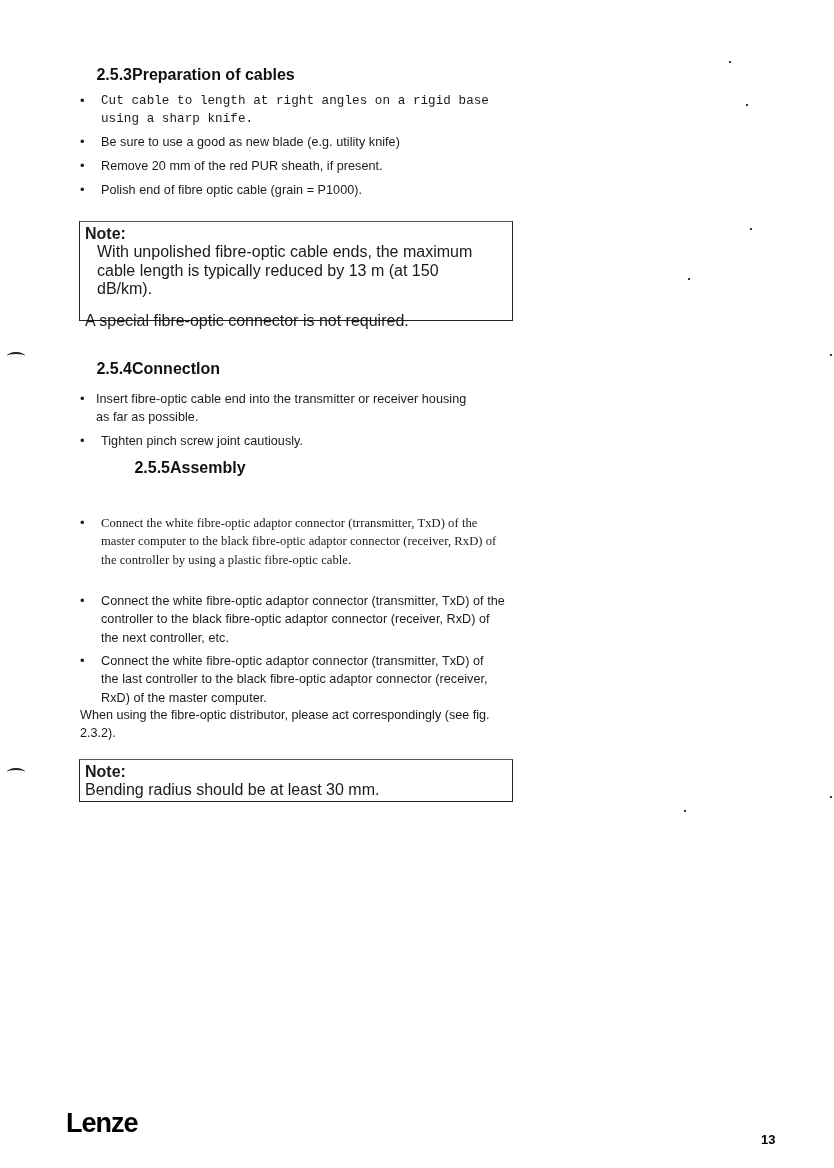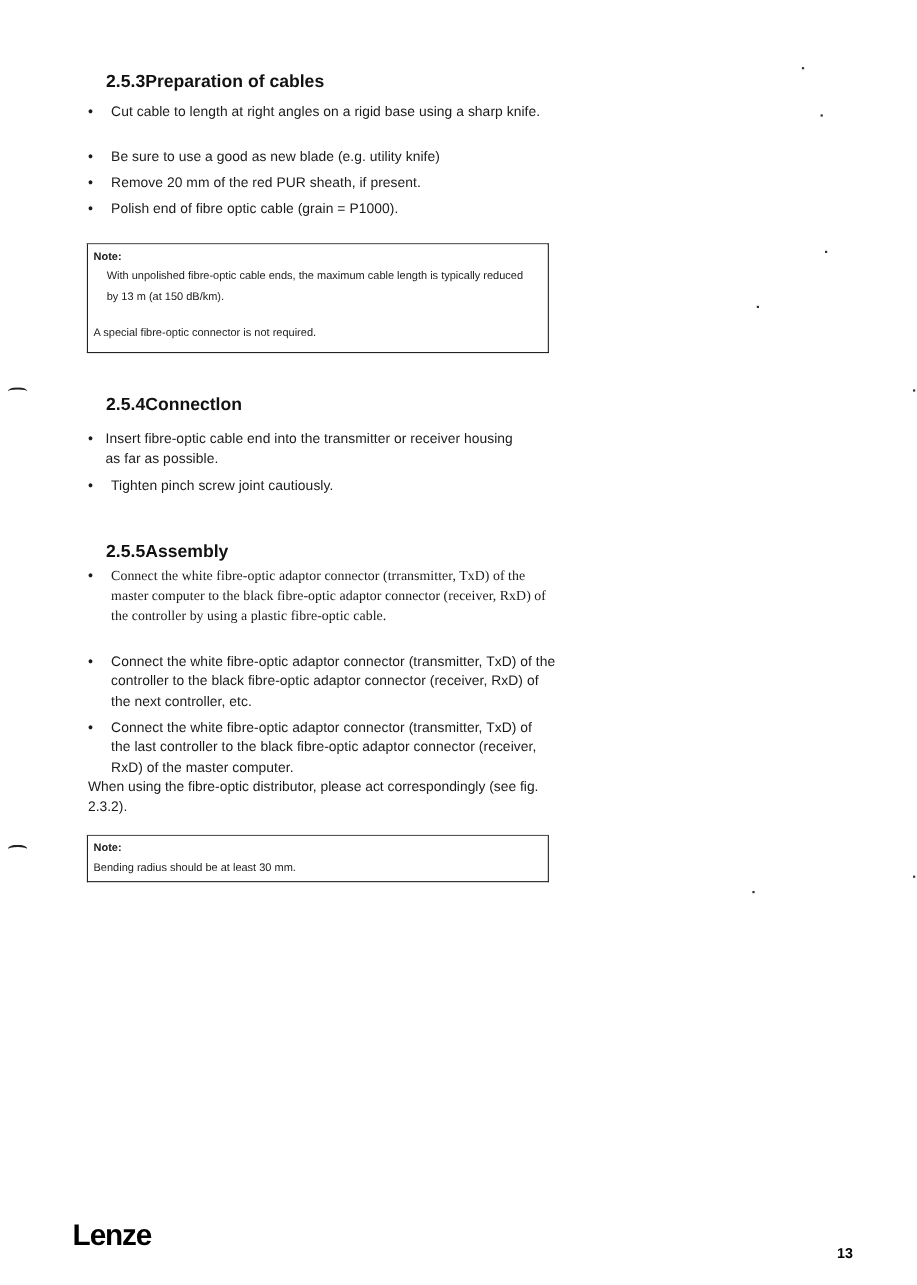--- a/index.html
+++ b/index.html
@@ -12,21 +12,21 @@
       font-family: "Liberation Sans", sans-serif; font-weight: bold; font-size: 16px; color: #111;
     }
     .h .num { display: inline-block; width: 52px; text-align: right; }
     .item { position: absolute; left: 80px; width: 430px; font-size: 12.6px; line-height: 18.3px; color: #1a1a1a; }
     .item .dot { position: absolute; left: 0; top: 0; width: 21px; font-size: 13px; }
     .item .txt { display: block; margin-left: 21px; letter-spacing: 0.05px; }
     .para { position: absolute; left: 80px; width: 430px; font-size: 12.6px; line-height: 18.3px; color: #1a1a1a; }
     .note {
       position: absolute; left: 79px; width: 407px;
       border: 1.3px solid #222; border-top-color: #555;
-      padding: 3px 6px 0 5px; font-size: 10px; line-height: 18.3px; color: #1a1a1a;
+      padding: 3px 20px 0 5px; font-size: 16px; line-height: 18.3px; color: #1a1a1a;
       box-sizing: content-box;
     }
     .note .nt { font-weight: bold; display: block; }
     .note p { margin: 0; }
     .logo {
       position: absolute; left: 66px; top: 1108px; font-family: "Liberation Sans", sans-serif;
       font-weight: bold; font-size: 27px; letter-spacing: -1px; color: #000;
     }
     .pageno { position: absolute; left: 761px; top: 1132px; font-weight: bold; font-size: 13px; color: #000; text-align: right; }
     .mark { position: absolute; width: 18px; height: 6px; border-top: 2px solid #222; border-radius: 50% 50% 0 0; }
@@ -34,21 +34,21 @@
   </style>
 </head>
 <body>
 
 <h2 class="h" style="top:66px;">
   <span class="num">2.5.3</span><span>Preparation of cables</span>
 </h2>
 
 <div class="item" style="top:92px;">
   <span class="dot">•</span>
-  <span class="txt" style="width:408px;">Cut cable to length at right angles on a rigid base using a sharp knife.</span>
+  <span class="txt" style="width:408px;font-family:Liberation Mono, monospace;">Cut cable to length at right angles on a rigid base using a sharp knife.</span>
 </div>
 <div class="item" style="top:133px;">
   <span class="dot">•</span>
   <span class="txt">Be sure to use a good as new blade (e.g. utility knife)</span>
 </div>
 <div class="item" style="top:157px;">
   <span class="dot">•</span>
   <span class="txt">Remove 20 mm of the red PUR sheath, if present.</span>
 </div>
 <div class="item" style="top:181px;">
@@ -68,21 +68,21 @@
 
 <div class="item" style="top:390px;">
   <span class="dot">•</span>
   <span class="txt" style="width:380px;margin-left:16px;">Insert fibre-optic cable end into the transmitter or receiver housing as far as possible.</span>
 </div>
 <div class="item" style="top:432px;">
   <span class="dot">•</span>
   <span class="txt">Tighten pinch screw joint cautiously.</span>
 </div>
 
-<h2 class="h" style="top:493px;">
+<h2 class="h" style="top:459px;margin-left:38px;">
   <span class="num">2.5.5</span><span>Assembly</span>
 </h2>
 
 <div class="item" style="top:514px;">
   <span class="dot">•</span>
   <span class="txt" style="width:400px;font-family:Liberation Serif, serif;">Connect the white fibre-optic adaptor connector (trransmitter, TxD) of the master computer to the black fibre-optic adaptor connector (receiver, RxD) of the controller by using a plastic fibre-optic cable.</span>
 </div>
 <div class="item" style="top:592px;">
   <span class="dot">•</span>
   <span class="txt" style="width:409px;">Connect the white fibre-optic adaptor connector (transmitter, TxD) of the controller to the black fibre-optic adaptor connector (receiver, RxD) of the next controller, etc.</span>

